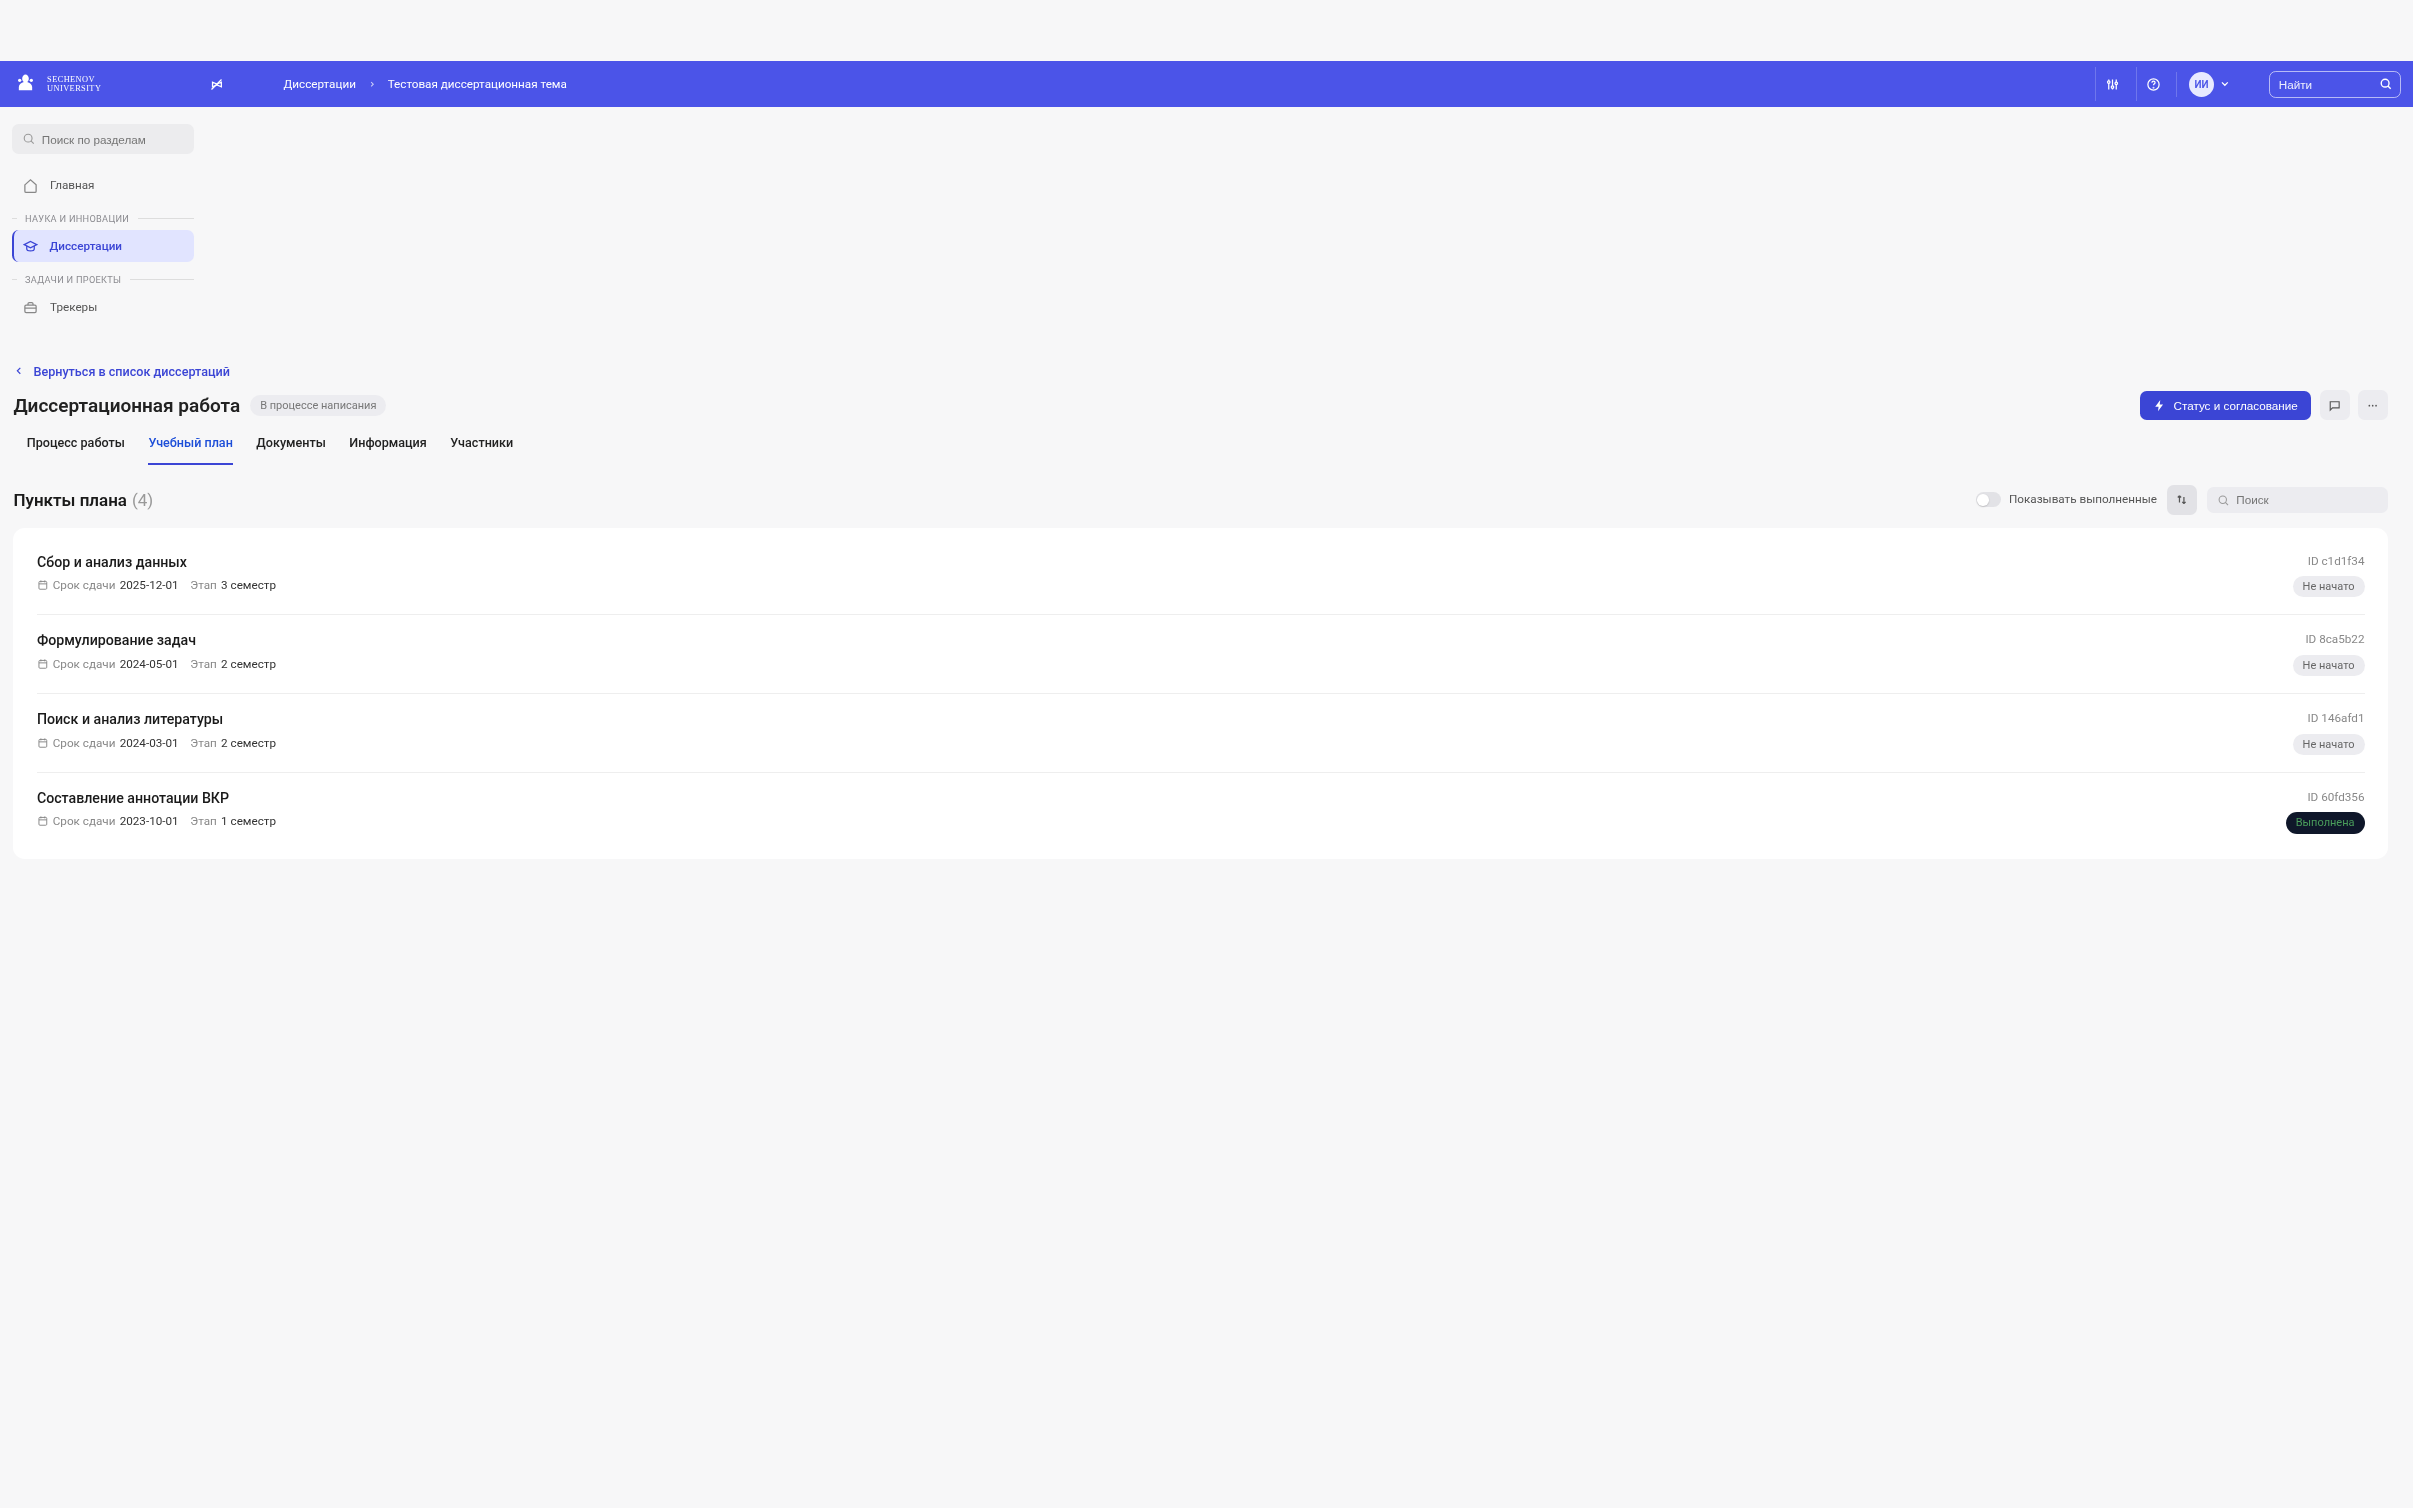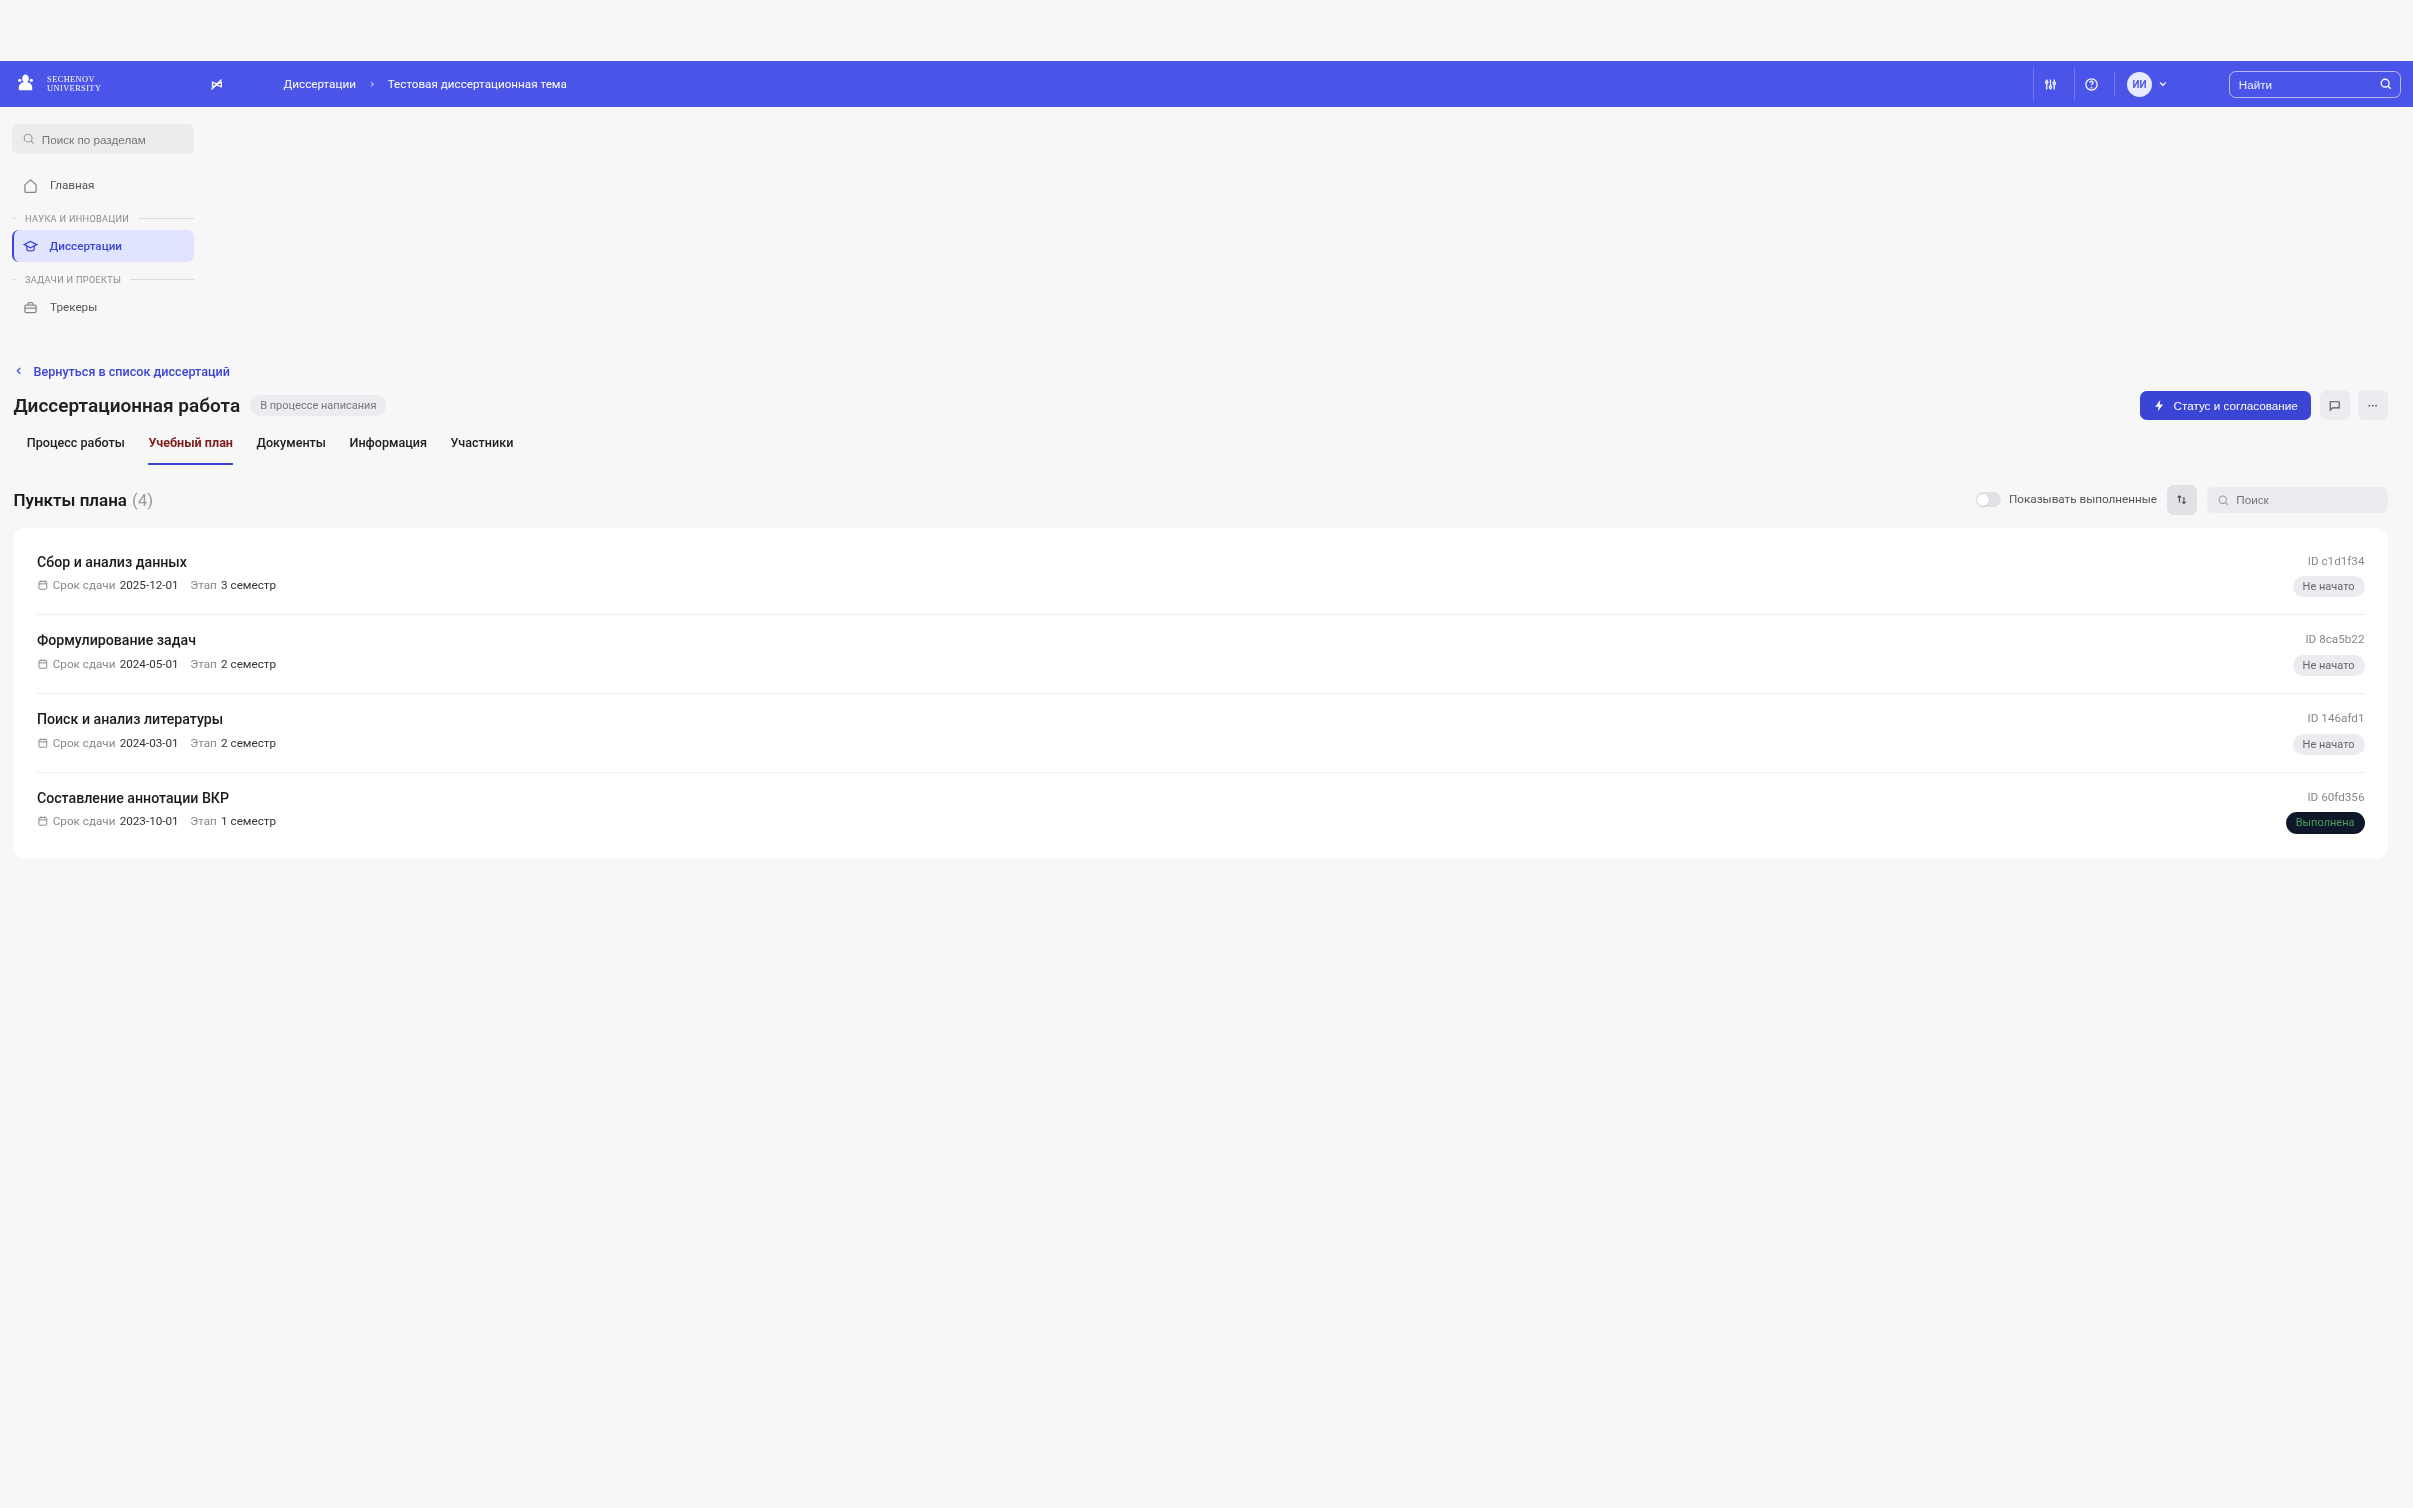--- a/index.html
+++ b/index.html
@@ -12,21 +12,21 @@
 .logo-text .line2 { display: block; }
 .topbar-spacer1 { width: 75px; }
 .pin-btn { width: 27px; height: 27px; display: flex; align-items: center; justify-content: center; cursor: pointer; }
 .breadcrumb { display: flex; align-items: center; gap: 11.7px; color: #fff; font-size: 11.7px; margin-left: 40px; }
 .breadcrumb-link { color: #fff; cursor: pointer; }
 .breadcrumb-sep { opacity: 0.7; display: flex; align-items: center; }
 .topbar-right { margin-left: auto; display: flex; align-items: center; gap: 6.7px; }
 .icon-btn { width: 34px; height: 34px; display: flex; align-items: center; justify-content: center; cursor: pointer; border-left: 0.8px solid rgba(255,255,255,0.2); }
 .avatar-group { display: flex; align-items: center; gap: 5px; border-left: 0.8px solid rgba(255,255,255,0.2); padding-left: 11.7px; cursor: pointer; }
 .avatar { width: 25px; height: 25px; border-radius: 50%; background: #e8eaff; color: #4b54e8; font-size: 10px; font-weight: 600; display: flex; align-items: center; justify-content: center; }
-.search-box { margin-left: 54px; display: flex; align-items: center; border: 0.8px solid rgba(255,255,255,0.6); border-radius: 6.7px; padding: 5px 8.4px; width: 172px; height: 27px; }
+.search-box { margin-left: 32px; display: flex; align-items: center; border: 0.8px solid rgba(255,255,255,0.6); border-radius: 6.7px; padding: 5px 8.4px; width: 132px; height: 27px; }
 .search-box input { background: transparent; border: none; outline: none; color: #fff; font-size: 11.7px; width: 100%; }
 .search-box input::placeholder { color: rgba(255,255,255,0.9); }
 .search-box-icon { color: #fff; display: flex; align-items: center; }
 .layout { display: flex; flex-direction: column; }
 .sidebar { width: 206px; padding: 17px 11.7px; }
 .sidebar-search { display: flex; align-items: center; background: #ececee; border-radius: 6.7px; padding: 8.4px 10px; gap: 6.7px; margin-bottom: 15px; }
 .sidebar-search input { border: none; background: transparent; outline: none; font-size: 11.7px; width: 100%; }
 .sidebar-item { display: flex; align-items: center; gap: 11.7px; padding: 8.4px 11.7px; border-radius: 6.7px; cursor: pointer; font-size: 11.7px; color: #555; margin-bottom: 3.4px; }
 .sidebar-item.active { background: #e1e4ff; color: #3b45d5; font-weight: 500; border-left: 2.5px solid #3b45d5; padding-left: 9.2px; }
 .sidebar-item.active svg { stroke: #3b45d5; }
@@ -36,21 +36,21 @@
 .content { flex: 1; padding: 20px 25px 25px 13.4px; }
 .back-link { display: inline-flex; align-items: center; gap: 8.4px; color: #3b45d5; font-size: 12.6px; cursor: pointer; font-weight: 500; margin-bottom: 11.7px; }
 .page-header { display: flex; align-items: center; gap: 10px; margin-bottom: 8px; }
 .page-title { font-size: 19px; font-weight: 600; color: #222; }
 .status-pill { background: #ececf0; color: #777; font-size: 11px; padding: 4.2px 10px; border-radius: 11.7px; }
 .header-actions { margin-left: auto; display: flex; align-items: center; gap: 8.4px; }
 .primary-btn { background: #3b45d5; color: #fff; border: none; border-radius: 6.7px; padding: 7.5px 13.4px; font-size: 11.7px; font-weight: 500; display: flex; align-items: center; gap: 6.7px; cursor: pointer; }
 .small-icon-btn { width: 30px; height: 30px; border-radius: 6.7px; background: #ececf0; display: flex; align-items: center; justify-content: center; cursor: pointer; }
 .tabs { display: flex; gap: 23.5px; border-bottom: 0.8px solid transparent; margin-bottom: 18.4px; padding-left: 13.4px; }
 .tab { padding: 6.7px 0 13.4px; font-size: 12.6px; color: #222; cursor: pointer; border-bottom: 2.5px solid transparent; font-weight: 500; }
-.tab.active { color: #7f1d1d; border-bottom-color: #3b45d5; font-weight: bold; }
+.tab.active { color: #1d4ed8; border-bottom-color: #3b45d5; }
 .section-header { display: flex; align-items: center; gap: 5px; margin-bottom: 13.4px; }
 .section-title { font-size: 17px; font-weight: 600; }
 .section-count { font-size: 17px; color: #999; }
 .section-controls { margin-left: auto; display: flex; align-items: center; gap: 10px; }
 .toggle-group { display: flex; gap: 8.4px; font-size: 11.7px; color: #555; }
 .toggle { width: 25px; height: 15px; border-radius: 8.4px; background: #e2e2e6; position: relative; cursor: pointer; }
 .toggle::after { content: ""; position: absolute; width: 11.7px; height: 11.7px; border-radius: 50%; background: #fff; top: 1.7px; left: 1.7px; box-shadow: 0 0.8px 1.7px rgba(0,0,0,0.2); }
 .sort-btn { width: 30px; height: 30px; border-radius: 6.7px; background: #e2e2e6; display: flex; align-items: center; justify-content: center; cursor: pointer; }
 .list-search { display: flex; align-items: center; background: #ececf0; border-radius: 6.7px; padding: 6.7px 10px; width: 181px; gap: 6.7px; }
 .list-search input { border: none; background: transparent; outline: none; font-size: 11.7px; width: 100%; }

